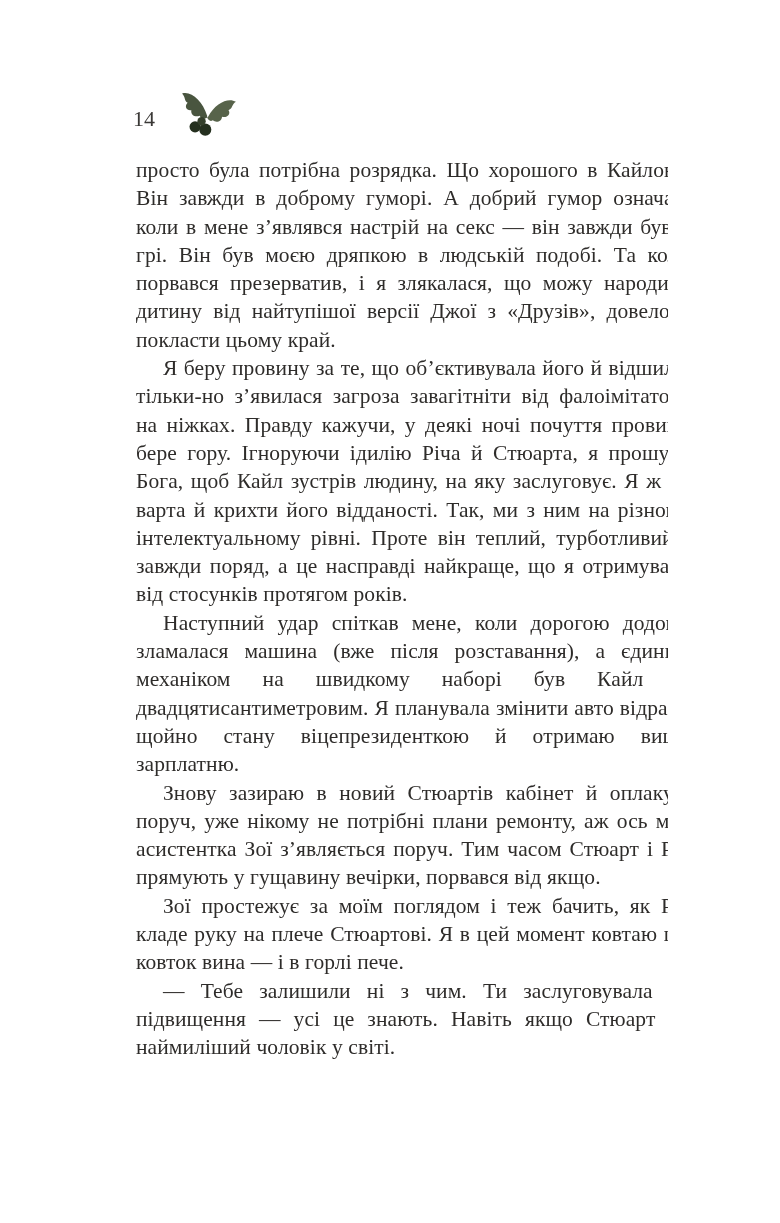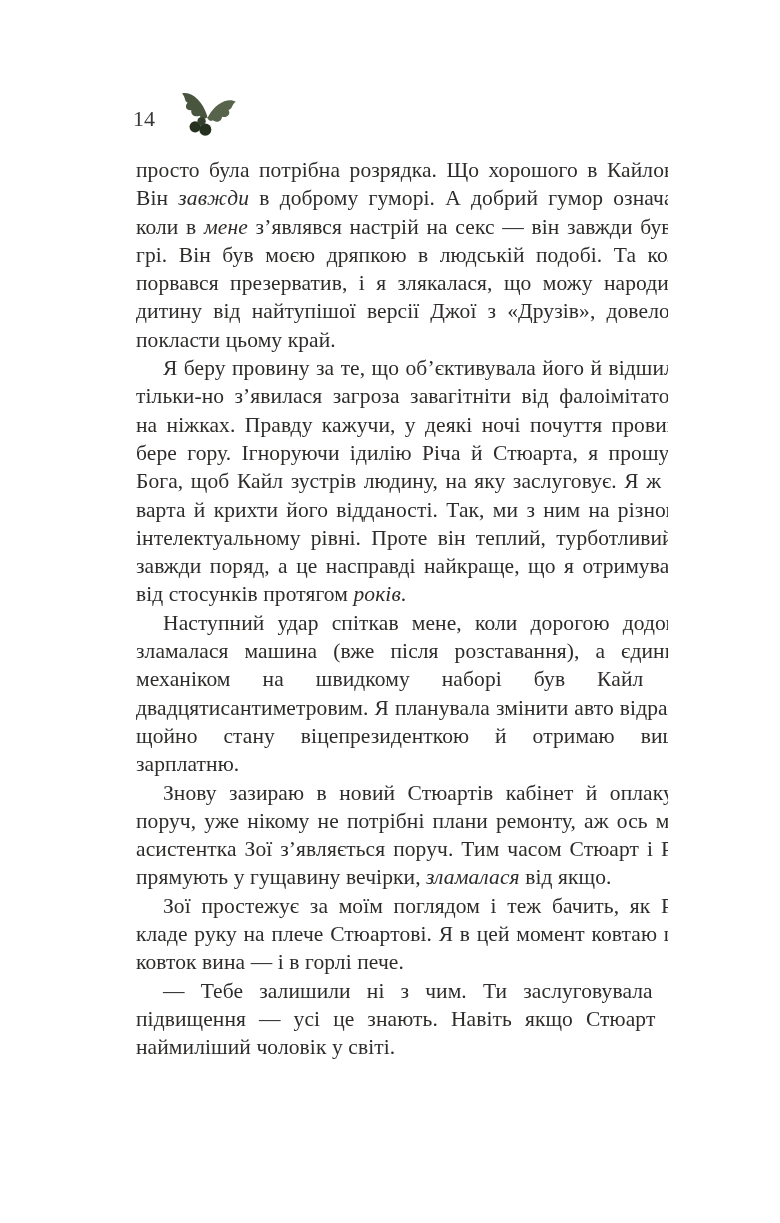--- a/index.html
+++ b/index.html
@@ -46,21 +46,20 @@
     letter-spacing: 0.1px;
   }
   .text-block p {
     margin: 0;
     text-indent: 27px;
   }
   .text-block p.first {
     text-indent: 0;
   }
   .it {
-    font-style: italic;
   }
 </style>
 </head>
 <body>
 
 <div class="page">
 
   <div class="page-header">
     <span class="page-number">14</span>
     <svg class="holly" viewBox="0 0 64 56" xmlns="http://www.w3.org/2000/svg">
@@ -83,21 +82,21 @@
 
     <p>
       <span>Я беру провину за те, що об’єктивувала його й відшила, тільки-но з’явилася загроза завагітніти від фалоімітатора на ніжках. Правду кажучи, у деякі ночі почуття провини бере гору. Ігноруючи ідилію Річа й Стюарта, я прошу в Бога, щоб Кайл зустрів людину, на яку заслуговує. Я ж не варта й крихти його відданості. Так, ми з ним на різному інтелектуальному рівні. Проте він теплий, турботливий і завжди поряд, а це насправді найкраще, що я отримувала від стосунків протягом </span><span class="it">років</span><span>.</span>
     </p>
 
     <p>
       <span>Наступний удар спіткав мене, коли дорогою додому зламалася машина (вже після розставання), а єдиним механіком на швидкому наборі був Кайл із двадцятисантиметровим. Я планувала змінити авто відразу, щойно стану віцепрезиденткою й отримаю вищу зарплатню.</span>
     </p>
 
     <p>
-      <span>Знову зазираю в новий Стюартів кабінет й оплакую поруч, уже нікому не потрібні плани ремонту, аж ось моя асистентка Зої з’являється поруч. Тим часом Стюарт і Річ прямують у гущавину вечірки, </span><span class="it">зламалася</span><span> від якщо.</span>
+      <span>Знову зазираю в новий Стюартів кабінет й оплакую поруч, уже нікому не потрібні плани ремонту, аж ось моя асистентка Зої з’являється поруч. Тим часом Стюарт і Річ прямують у гущавину вечірки, </span><span class="it">порвався</span><span> від якщо.</span>
     </p>
 
     <p>
       <span>Зої простежує за моїм поглядом і теж бачить, як Річ кладе руку на плече Стюартові. Я в цей момент ковтаю ще ковток вина — і в горлі пече.</span>
     </p>
 
     <p>
       <span>— Тебе залишили ні з чим. Ти заслуговувала на підвищення — усі це знають. Навіть якщо Стюарт — наймиліший чоловік у світі.</span>
     </p>
 

